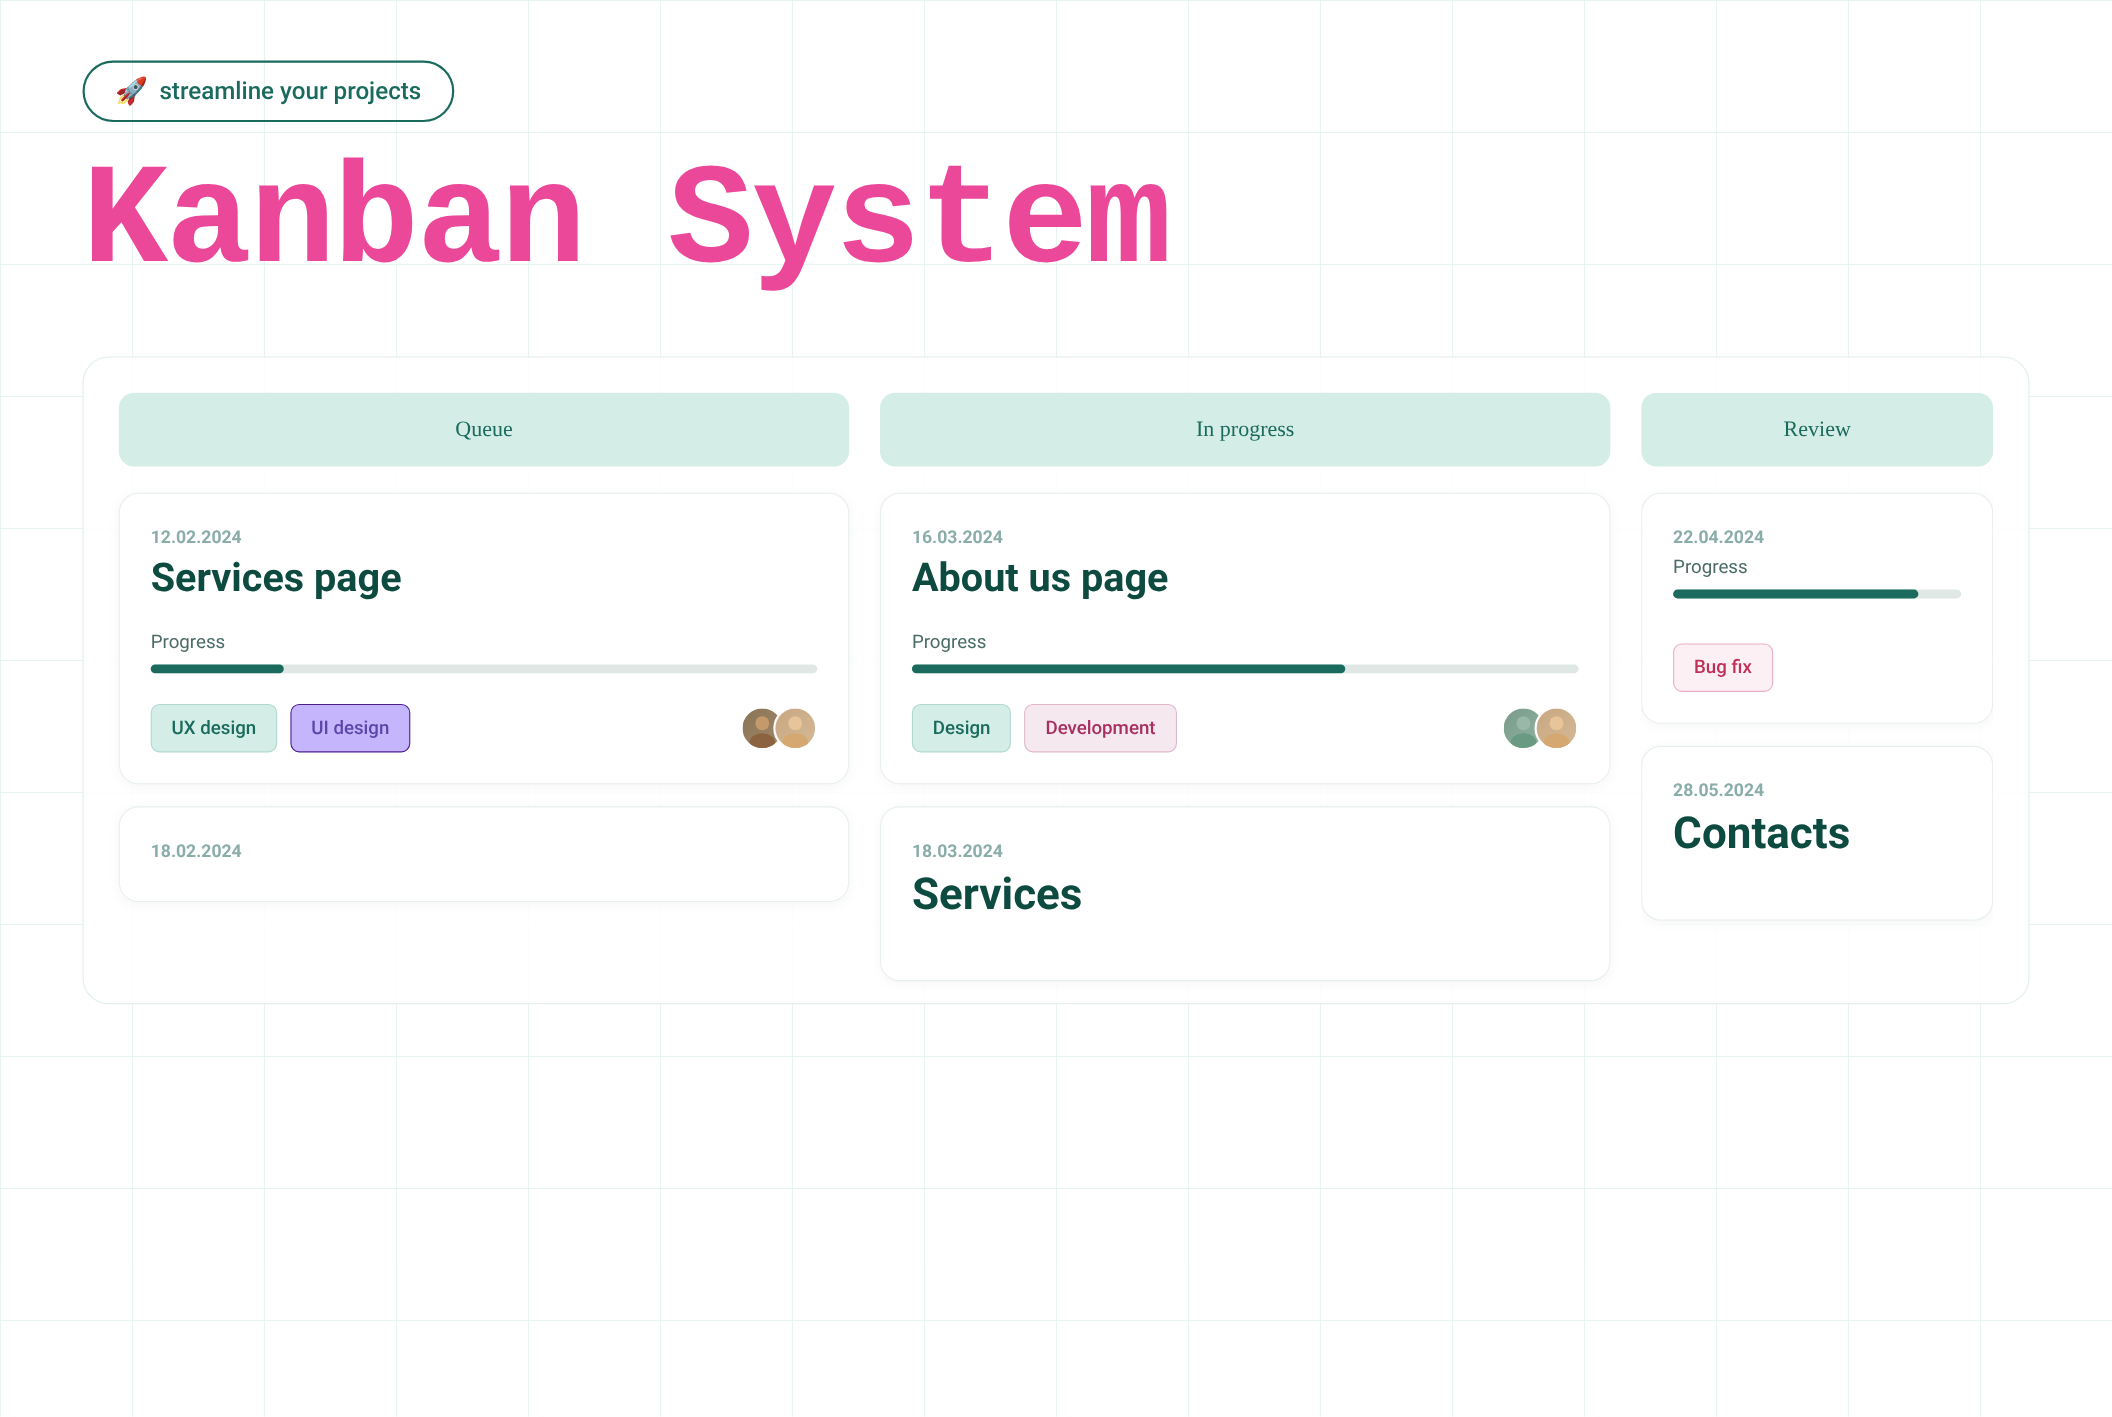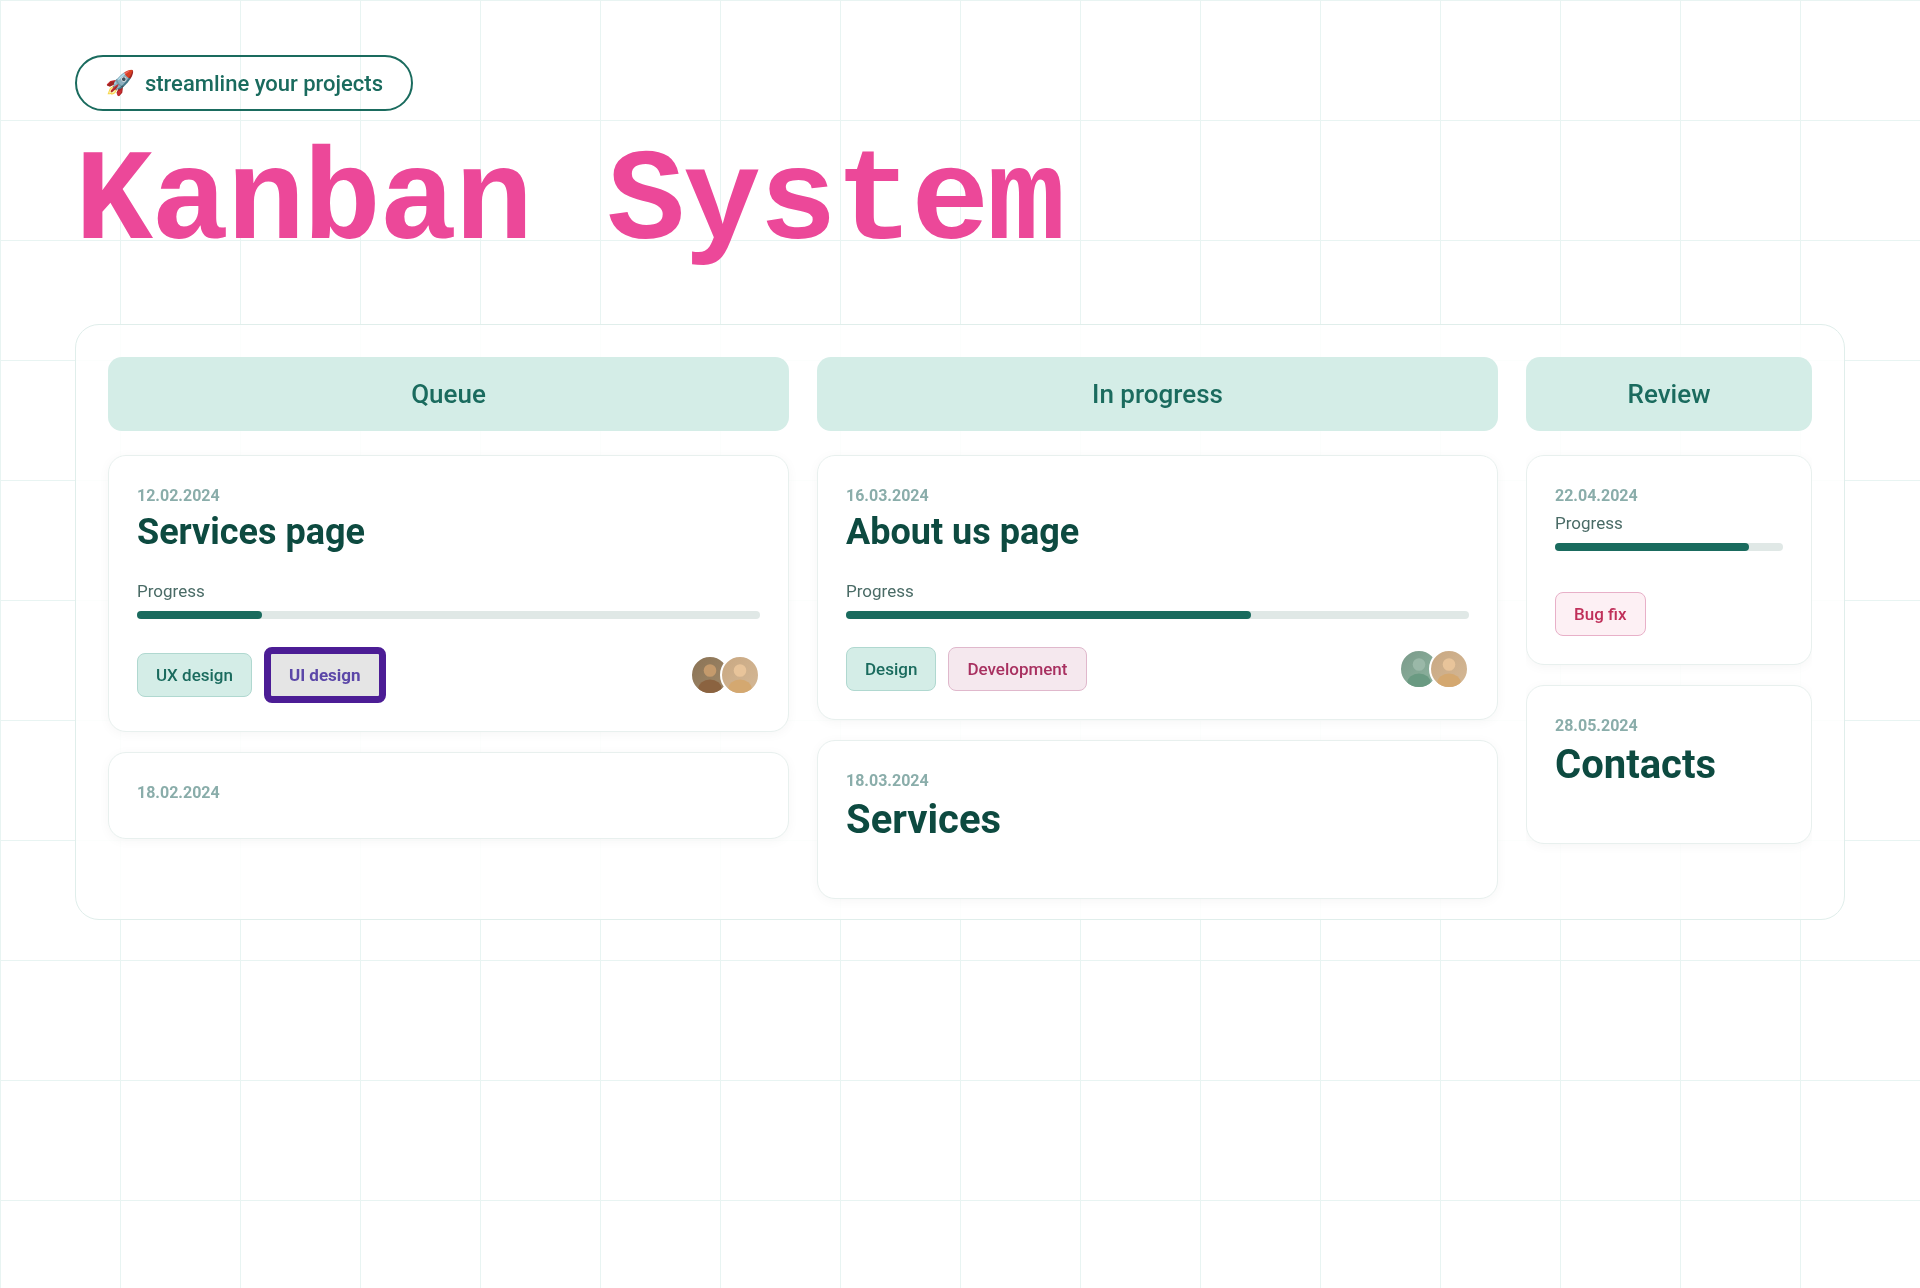--- a/index.html
+++ b/index.html
@@ -82,24 +82,25 @@
     .kanban-column {
       flex: 1;
       min-width: 0;
     }
 
     .column-header {
       background: #d4ede7;
       border-radius: 14px;
       padding: 22px 0;
       text-align: center;
-      font-size: 26px;
+      font-size: 20px;
       font-weight: 500;
       color: #1a6b5e;
       margin-bottom: 24px;
+      font-family: Liberation Serif, serif;
     }
 
     
     .kanban-card {
       background: #ffffff;
       border-radius: 18px;
       border: 1px solid #e8f0ee;
       padding: 30px 28px 28px 28px;
       margin-bottom: 20px;
       box-shadow: 0 2px 12px rgba(0,0,0,0.04);
@@ -156,24 +157,23 @@
       font-weight: 500;
     }
 
     .tag-teal {
       background: #d4ede7;
       color: #1a6b5e;
       border: 1px solid #b0d8d0;
     }
 
     .tag-purple {
-      background: #e5e5e5;
+      background: #c4b5fd;
       color: #5b47a8;
-      border: 7px solid #4c1d95;
-      font-weight: bold;
+      border: 1px solid #4c1d95;
     }
 
     .tag-pink {
       background: #f5e8ee;
       color: #a83060;
       border: 1px solid #e0b8cc;
     }
 
     .tag-pink-outline {
       background: #fdf0f4;
@@ -210,21 +210,21 @@
     }
     .avatar-2 {
       background: linear-gradient(135deg, #c9a882 0%, #d4b896 100%);
     }
     .avatar-3 {
       background: linear-gradient(135deg, #7a9a8a 0%, #8fb5a0 100%);
     }
 
     
     .kanban-column-partial {
-      width: 286px;
+      width: 320px;
       flex-shrink: 0;
       overflow: hidden;
     }
 
     
     .card-title-large {
       font-size: 40px;
       font-weight: 700;
       color: #0d4a40;
     }

